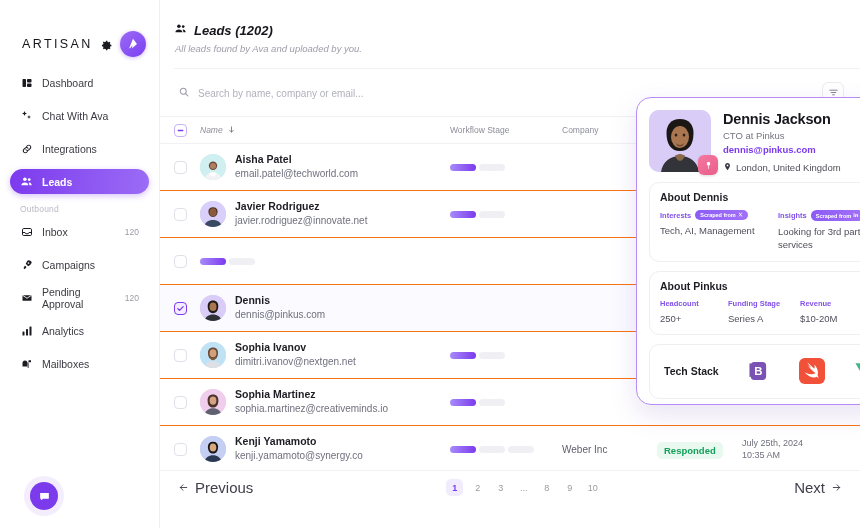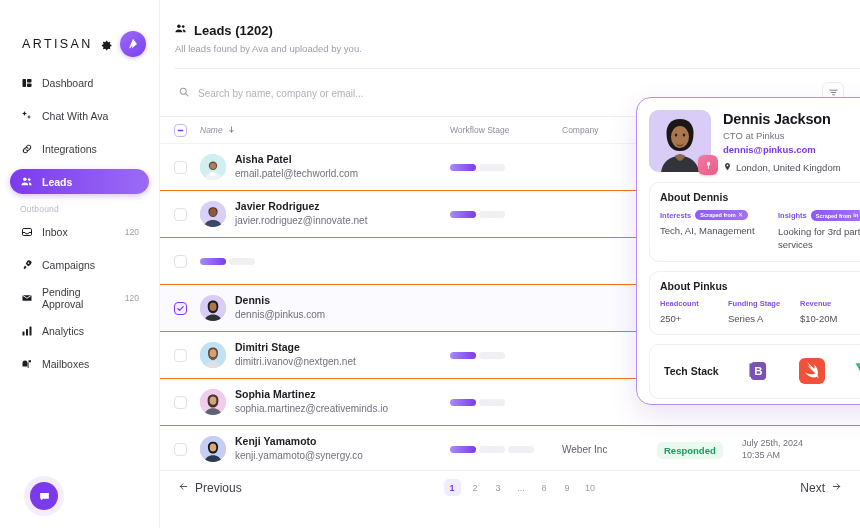--- a/index.html
+++ b/index.html
@@ -62,21 +62,21 @@
     position: absolute; left: 30px; bottom: 18px;
     width: 28px; height: 28px; border-radius: 50%;
     background: #7c3aed;
     display:flex; align-items:center; justify-content:center;
     box-shadow: 0 0 0 6px rgba(124,58,237,.09);
     cursor:pointer;
   }
 
   
   .main { flex: 1 1 auto; position: relative; background:#ffffff; height:528px; }
-  .page-head { padding: 22px 0 0 14px; }
+  .page-head { padding: 22px 0 0 14px; font-style: italic; }
   .page-title { display:flex; align-items:center; gap:7px; font-size: 13px; font-weight: 700; color:#17171c; }
   .page-sub { font-size: 9.5px; color: #9d9daa; margin-top: 5px; padding-left:1px; }
   .head-rule { height:1px; background:#f1f1f4; margin: 14px 0 0 0; }
 
   .toolbar {
     display:flex; align-items:center; gap:8px;
     padding: 13px 16px 12px 18px;
   }
   .search-wrap { display:flex; align-items:center; gap:8px; flex:1 1 auto; }
   .search-input {
@@ -142,21 +142,21 @@
   .dt { font-size:9px; color:#6f6f7c; line-height:1.35; }
 
   
   .pagination {
     position:absolute; left:0; right:0; bottom: 24px;
     height: 34px; display:flex; align-items:center;
     padding: 0 18px; border-top:1px solid #f1f1f4; background:#fff;
   }
   .pg-prev, .pg-next {
     display:flex; align-items:center; gap:6px;
-    font-size:12px; color:#3f3f4a; cursor:pointer;
+    font-size:15px; color:#3f3f4a; cursor:pointer;
   }
   .pg-nums { flex:1 1 auto; display:flex; align-items:center; justify-content:center; gap:6px; }
   .pg-num {
     min-width: 17px; height:17px; border-radius:5px;
     display:flex; align-items:center; justify-content:center;
     font-size:9px; color:#9a9aa6; cursor:pointer;
   }
   .pg-num.active { background:#f1ebfe; color:#7c3aed; font-weight:700; }
 
   
@@ -514,21 +514,21 @@
           <span class="avatar" style="background:#bfe2f5">
             <svg viewBox="0 0 26 26" width="26" height="26">
                 <rect width="26" height="26" fill="#bfe2f5"></rect>
                 <path d="M13 5.6c3.3 0 5 2.1 5 5.2 0 3.8-1.5 6.9-5 6.9s-5-3.1-5-6.9c0-3.1 1.7-5.2 5-5.2z" fill="#6a4a33"></path>
                 <ellipse cx="13" cy="11.3" rx="3.4" ry="4" fill="#d2a07c"></ellipse>
                 <path d="M9.6 14.5c.5 2.3 1.8 3.8 3.4 3.8s2.9-1.5 3.4-3.8c-1 1-2.1 1.5-3.4 1.5s-2.4-.5-3.4-1.5z" fill="#7b5a42"></path>
                 <path d="M4.5 26c.7-4.4 4.2-6.7 8.5-6.7s7.8 2.3 8.5 6.7h-17z" fill="#dfe0e5"></path>
               </svg>
           </span>
           <span>
-            <span class="nm" style="display:block">Dimitri Stage</span>
+            <span class="nm" style="display:block">Sophia Ivanov</span>
             <span class="em" style="display:block">dimitri.ivanov@nextgen.net</span>
           </span>
         </div>
         <div class="col-stage">
           <span class="bar-group">
             <span class="bar fill"></span>
             <span class="bar empty"></span>
           </span>
         </div>
         <div class="col-company company"></div>

